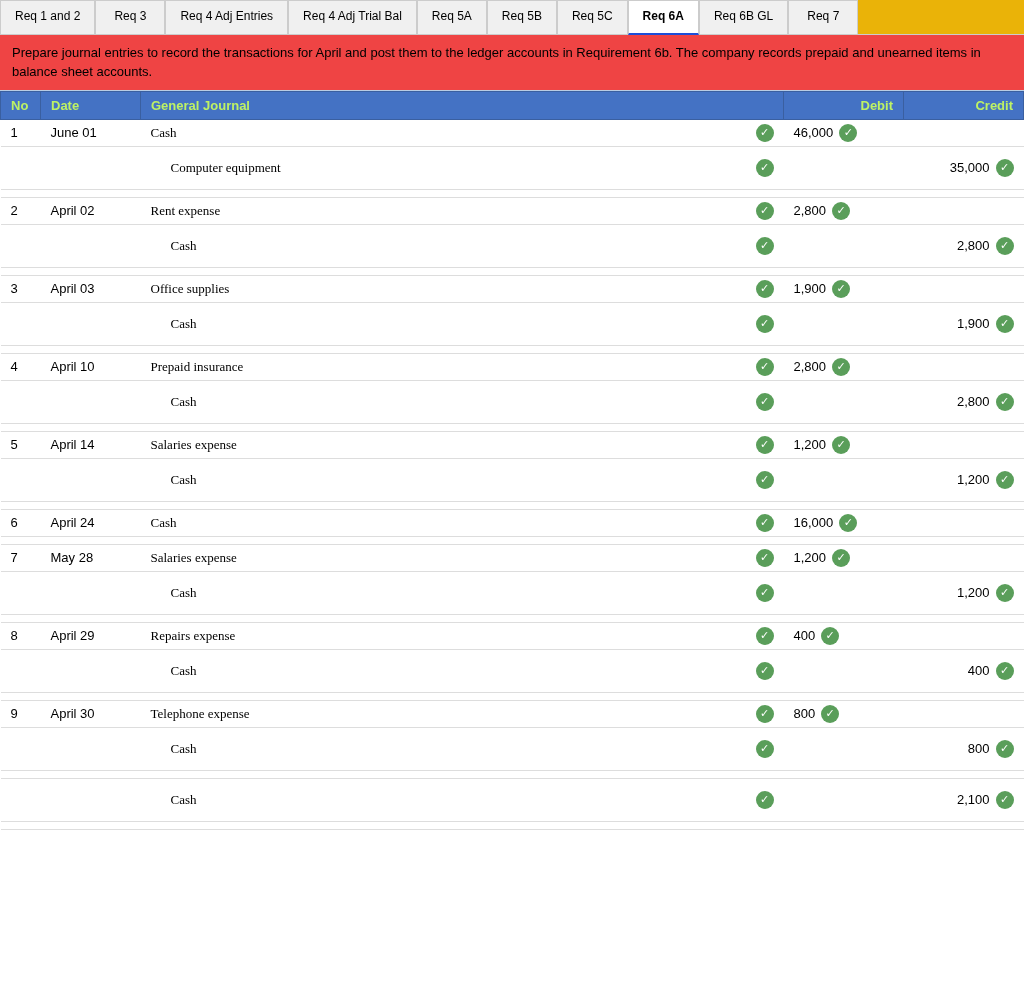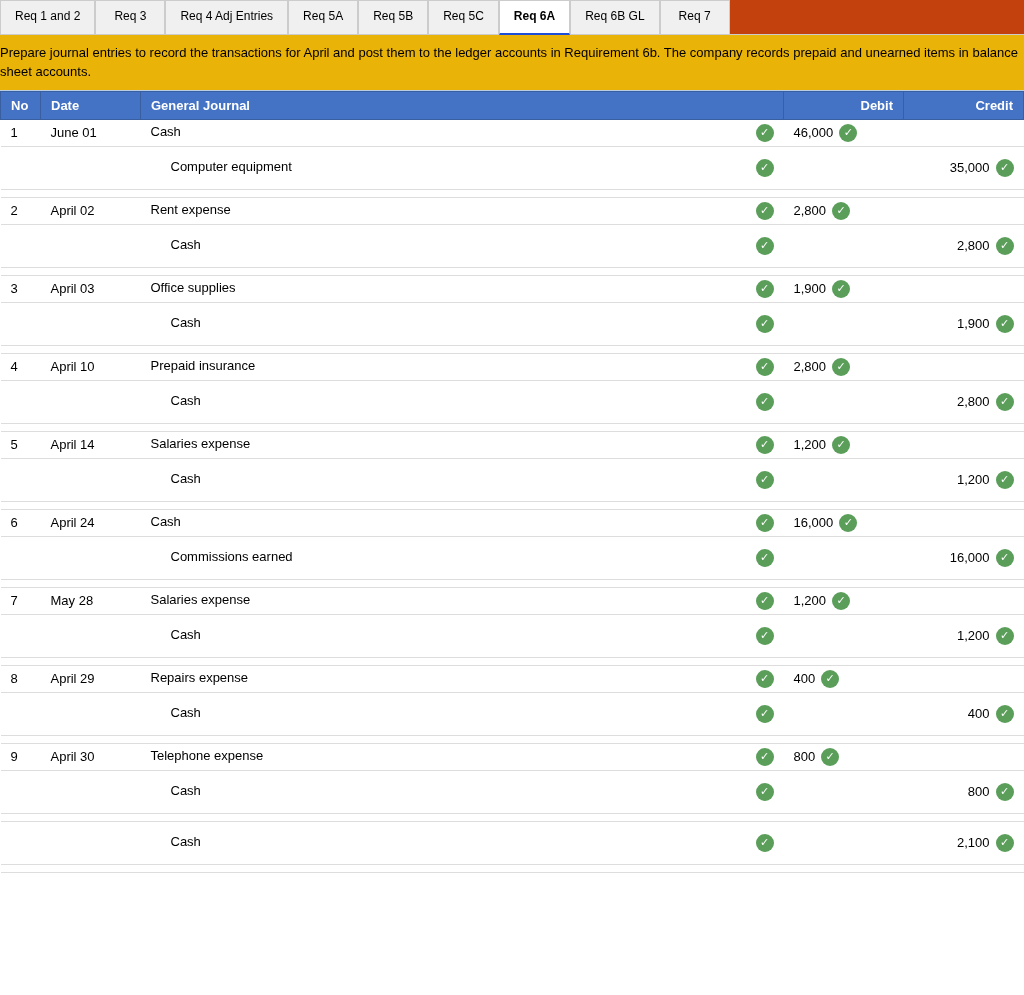--- a/index.html
+++ b/index.html
@@ -1,56 +1,56 @@
 <!DOCTYPE html>
 <html><head>
   <meta charset="utf-8">
   <style>
     * { box-sizing: border-box; margin: 0; padding: 0; }
     body { font-family: Arial, sans-serif; font-size: 13px; background: #fff; }
 
     .tabs-container {
       display: flex;
       border-bottom: 1px solid #ccc;
-      background: #c2410c;
+      background: #eab308;
     }
     .tab {
       padding: 8px 14px;
       border: 1px solid #ccc;
       border-bottom: none;
       background: #f0f0f0;
       cursor: pointer;
       text-align: center;
       font-size: 12px;
       line-height: 1.3;
       min-width: 70px;
     }
     .tab.active {
       background: #fff;
       border-bottom: 2px solid #1d4ed8;
       margin-bottom: -1px;
       font-weight: bold;
     }
 
     .instruction-bar {
-      background: #eab308;
-      padding: 8px 0;
+      background: #ef4444;
+      padding: 8px 12px;
       font-size: 13px;
       line-height: 1.5;
       border-bottom: 1px solid #b8cce4;
     }
 
     table {
       width: 100%;
       border-collapse: collapse;
     }
 
     thead th {
       background: #4472c4;
-      color: #ffffff;
+      color: #bef264;
       padding: 6px 10px;
       text-align: left;
       font-size: 13px;
       border: 1px solid #3a5fa0;
     }
 
     tbody tr {
       border-bottom: 1px solid #ddd;
     }
     tbody tr.spacer {
@@ -79,21 +79,23 @@
       height: 18px;
       background: #5a9e5a;
       border-radius: 50%;
       color: white;
       font-size: 11px;
       margin-left: 4px;
       vertical-align: middle;
     }
     .journal-cell {
       display: flex;
+      align-items: center;
       justify-content: space-between;
+      font-family: Liberation Serif, serif;
     }
     .value-with-check {
       display: inline-flex;
       align-items: center;
       gap: 2px;
     }
     th.no-col { width: 40px; }
     th.date-col { width: 100px; }
     th.debit-col { width: 120px; text-align: right; }
     th.credit-col { width: 120px; text-align: right; }
@@ -103,20 +105,22 @@
     }
   </style>
 </head>
 <body>
 
 <div class="tabs-container" id="tabs-row">
     <div class="tab">Req 1 and 2</div>
     <div class="tab">Req 3</div>
     <div class="tab">Req 4 Adj
 Entries</div>
+    <div class="tab">Req 4 Adj
+Trial Bal</div>
     <div class="tab">Req 5A</div>
     <div class="tab">Req 5B</div>
     <div class="tab">Req 5C</div>
     <div class="tab active">Req 6A</div>
     <div class="tab">Req 6B GL</div>
     <div class="tab">Req 7</div>
   </div>
 
 <div class="instruction-bar" id="instruction-text">Prepare journal entries to record the transactions for April and post them to the ledger accounts in Requirement 6b. The company records prepaid and unearned items in balance sheet accounts.</div>
 
@@ -327,37 +331,20 @@
         </div>
       </td>
       <td class="debit-col">
         <span class="value-with-check">
           16,000
           <span class="check-icon">✓</span>
         </span>
       </td>
       <td class="credit-col"></td>
     </tr>
-        <tr class="sub-row">
-      <td class="no-col"></td>
-      <td class="date-col"></td>
-      <td>
-        <div class="journal-cell">
-          <span>Commissions earned</span>
-          <span class="check-icon">✓</span>
-        </div>
-      </td>
-      <td class="debit-col"></td>
-      <td class="credit-col">
-        <span class="value-with-check">
-          16,000
-          <span class="check-icon">✓</span>
-        </span>
-      </td>
-    </tr>
         <tr class="spacer">
           <td colspan="5"></td>
         </tr>
         <tr class="data-row">
       <td class="no-col">7</td>
       <td class="date-col">May 28</td>
       <td>
         <div class="journal-cell">
           <span>Salaries expense</span>
           <span class="check-icon">✓</span>

